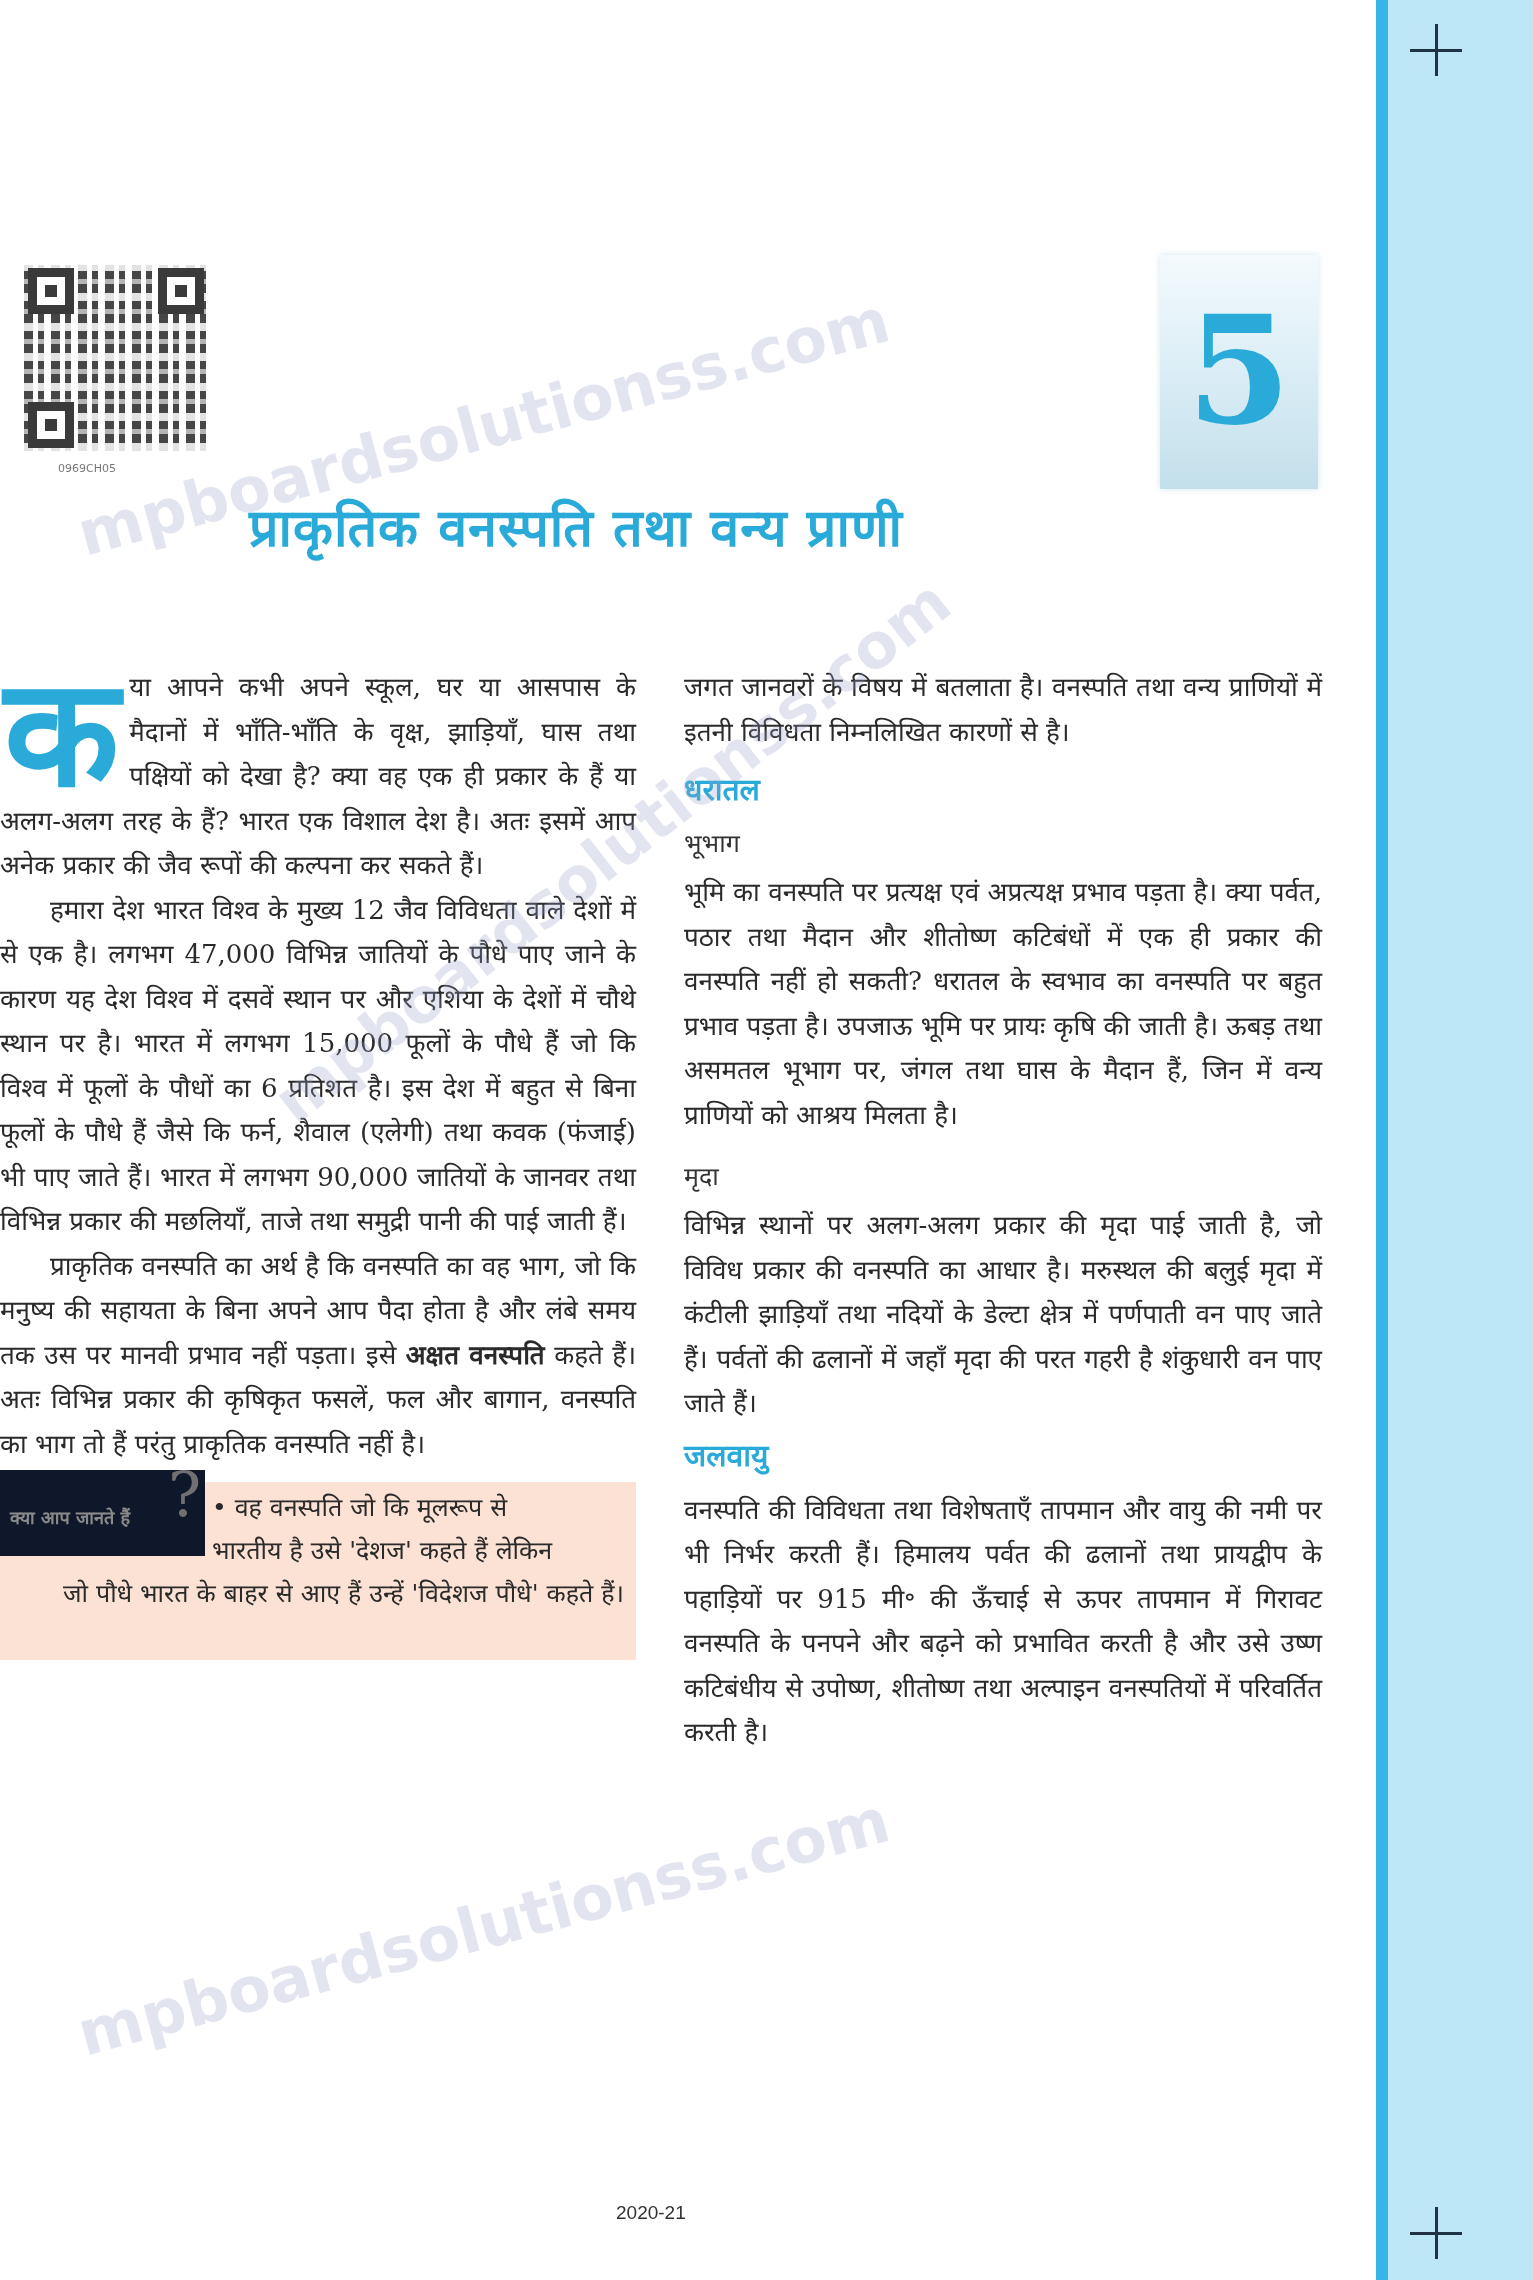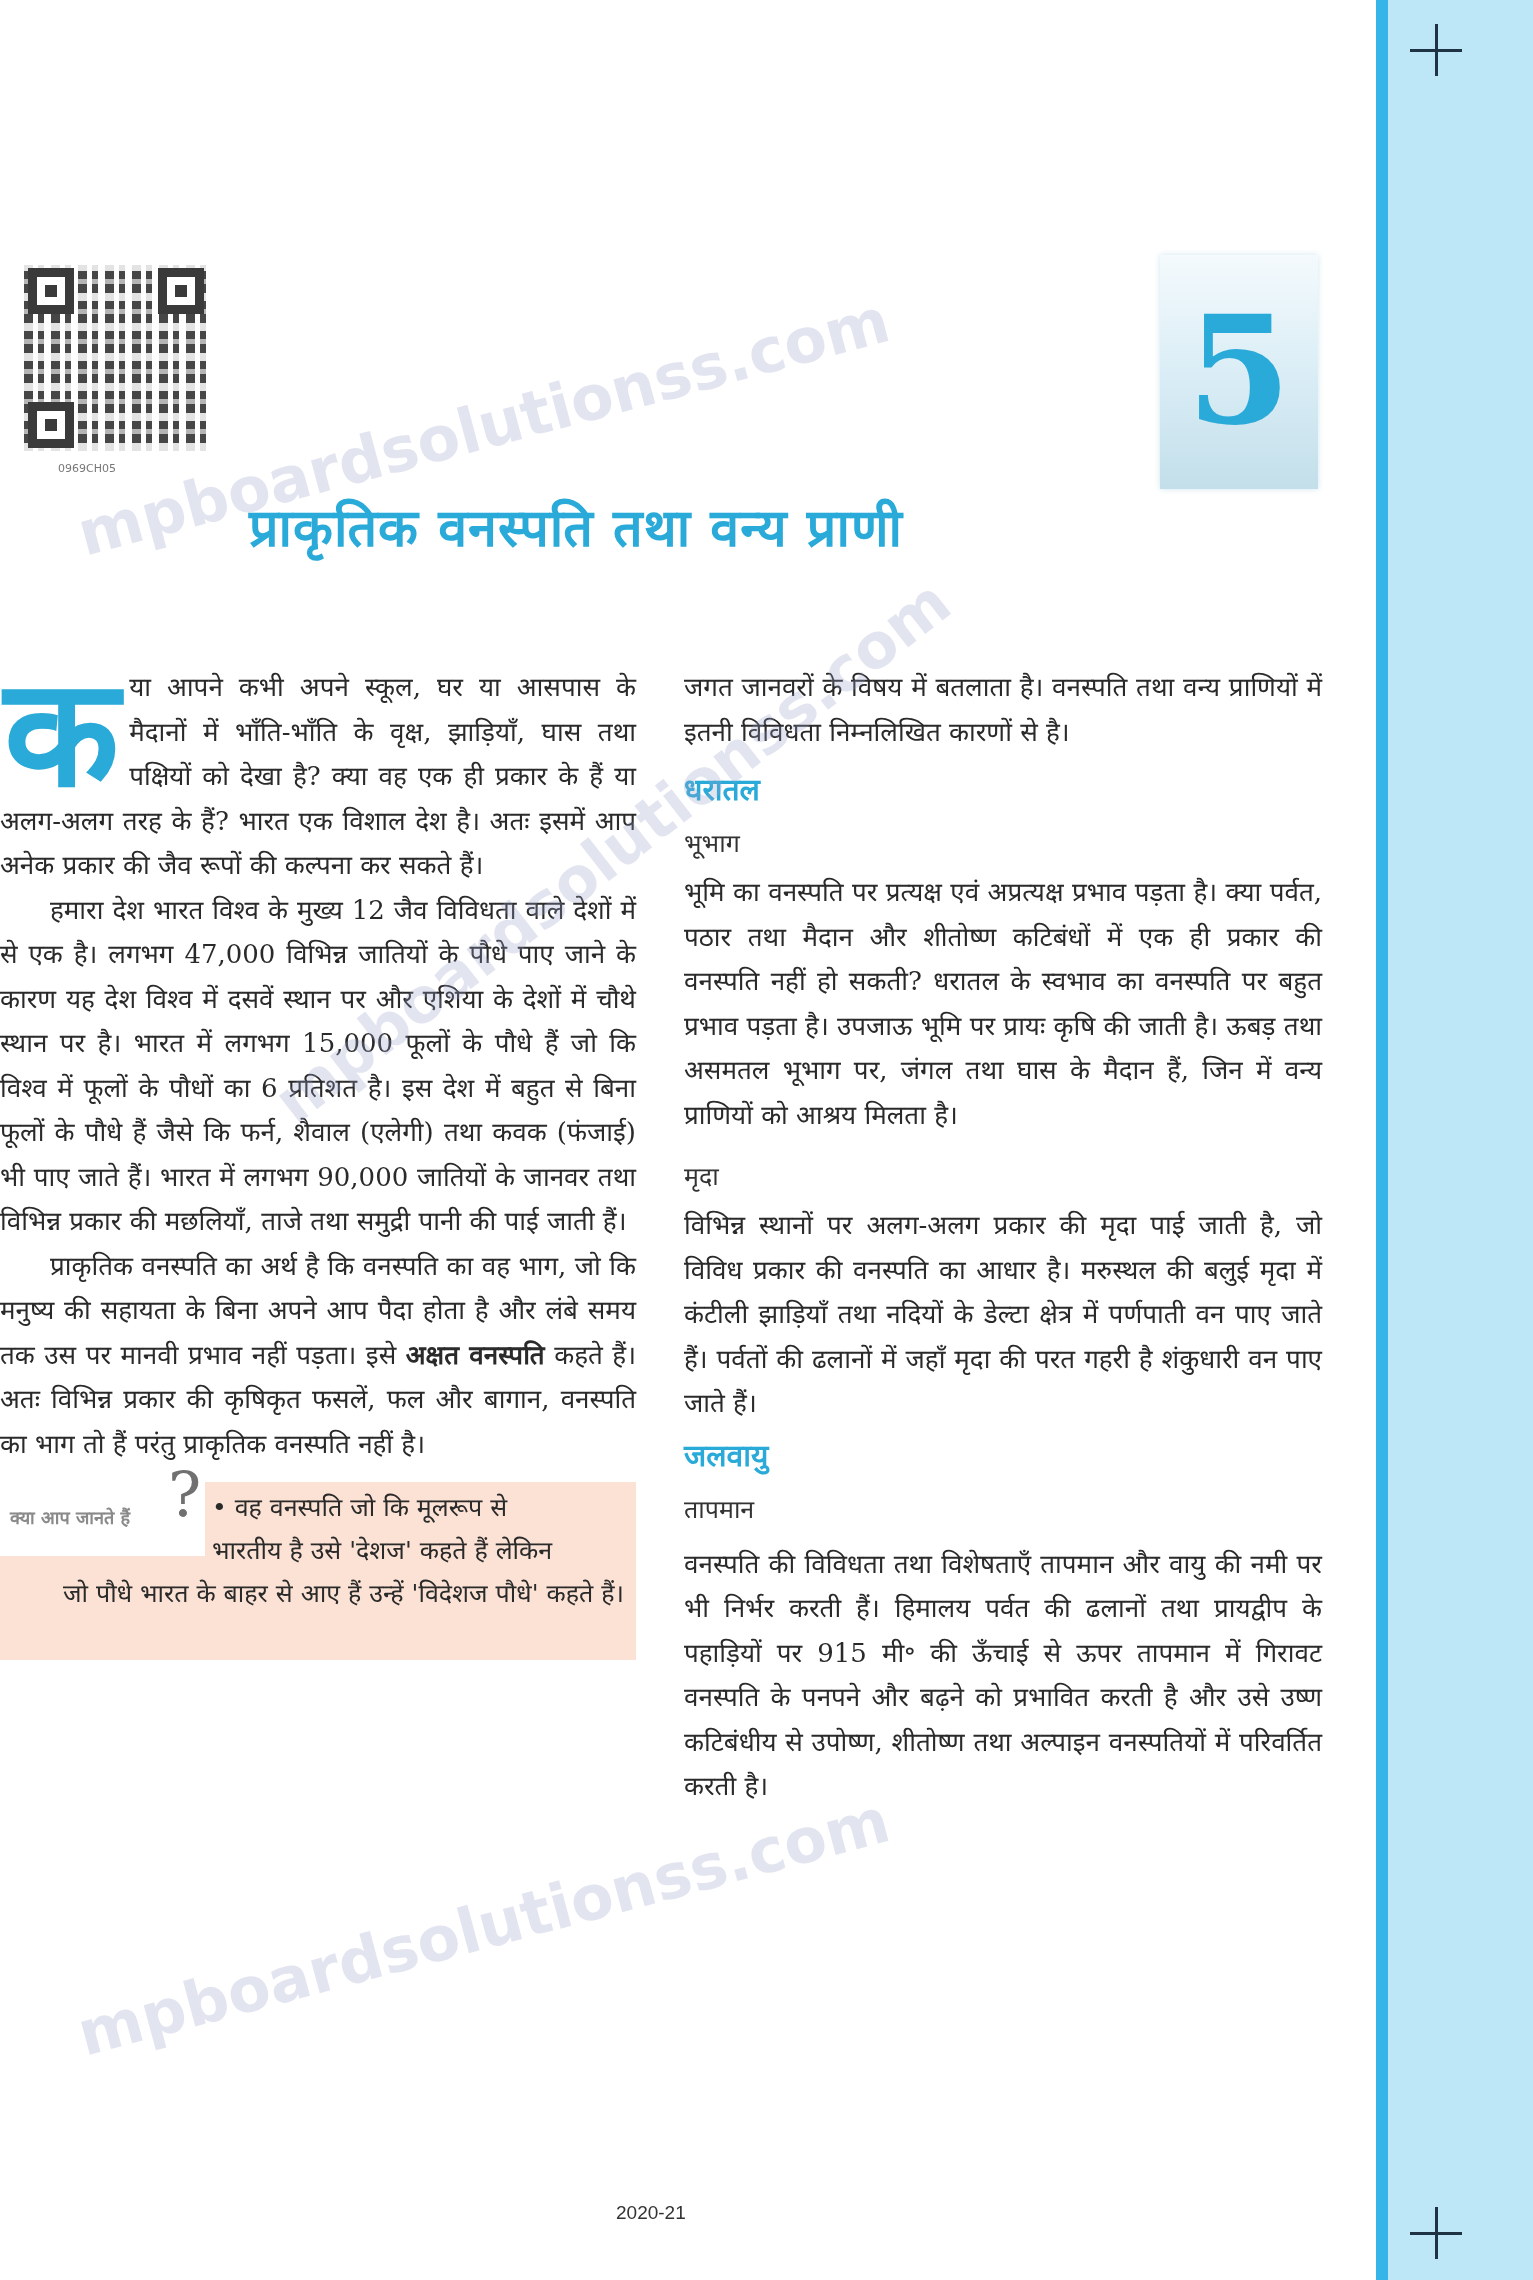--- a/index.html
+++ b/index.html
@@ -98,21 +98,21 @@
       font-family: "DejaVu Sans", sans-serif; font-weight: normal;
       font-size: 25px; color: #333; margin: 10px 0 4px 0; line-height: 44px;
     }
     .bold { font-weight: bold; }
 
     .did-you-know {
       position: relative; margin: 16px 0 10px 0; background: #fbe2d4;
       padding: 0 0 0 0; height: 178px;
     }
     .dyk-label-box {
-      position: absolute; left: 0; top: -12px; width: 205px; height: 86px; background: #ffffff;
+      position: absolute; left: 0; top: -12px; width: 205px; height: 86px; background: #0f172a;
     }
     .dyk-label {
       position: absolute; left: 10px; top: 26px; font-family: "DejaVu Sans", sans-serif;
       font-weight: bold; font-size: 18px; color: #8a8a8a; white-space: nowrap;
     }
     .dyk-qmark {
       position: absolute; left: 168px; top: -6px; font-family: "DejaVu Serif", serif;
       font-size: 62px; color: #707070; line-height: 1;
     }
     .dyk-text {
@@ -173,21 +173,20 @@
   <p class="para no-indent">जगत जानवरों के विषय में बतलाता है। वनस्पति तथा वन्य प्राणियों में इतनी विविधता निम्नलिखित कारणों से है।</p>
 
   <div class="section-heading">धरातल</div>
   <div class="sub-heading">भूभाग</div>
   <p class="para no-indent">भूमि का वनस्पति पर प्रत्यक्ष एवं अप्रत्यक्ष प्रभाव पड़ता है। क्या पर्वत, पठार तथा मैदान और शीतोष्ण कटिबंधों में एक ही प्रकार की वनस्पति नहीं हो सकती? धरातल के स्वभाव का वनस्पति पर बहुत प्रभाव पड़ता है। उपजाऊ भूमि पर प्रायः कृषि की जाती है। ऊबड़ तथा असमतल भूभाग पर, जंगल तथा घास के मैदान हैं, जिन में वन्य प्राणियों को आश्रय मिलता है।</p>
 
   <div class="sub-heading" style="margin-top:18px;">मृदा</div>
   <p class="para no-indent">विभिन्न स्थानों पर अलग-अलग प्रकार की मृदा पाई जाती है, जो विविध प्रकार की वनस्पति का आधार है। मरुस्थल की बलुई मृदा में कंटीली झाड़ियाँ तथा नदियों के डेल्टा क्षेत्र में पर्णपाती वन पाए जाते हैं। पर्वतों की ढलानों में जहाँ मृदा की परत गहरी है शंकुधारी वन पाए जाते हैं।</p>
 
   <div class="section-heading" style="margin-top:8px;">जलवायु</div>
-  <div class="sub-heading">तापमान</div>
   <p class="para no-indent" style="margin-top:10px;">वनस्पति की विविधता तथा विशेषताएँ तापमान और वायु की नमी पर भी निर्भर करती हैं। हिमालय पर्वत की ढलानों तथा प्रायद्वीप के पहाड़ियों पर 915 मी॰ की ऊँचाई से ऊपर तापमान में गिरावट वनस्पति के पनपने और बढ़ने को प्रभावित करती है और उसे उष्ण कटिबंधीय से उपोष्ण, शीतोष्ण तथा अल्पाइन वनस्पतियों में परिवर्तित करती है।</p>
 </div>
 
 <div class="watermark" style="left:70px; top:500px; font-size:62px; transform:rotate(-15deg);">mpboardsolutionss.com</div>
 <div class="watermark" style="left:260px; top:1080px; font-size:62px; transform:rotate(-38deg);">mpboardsolutionss.com</div>
 <div class="watermark" style="left:70px; top:2000px; font-size:62px; transform:rotate(-15deg);">mpboardsolutionss.com</div>
 
 <div class="footer-year">2020-21</div>
 
 </body></html>

